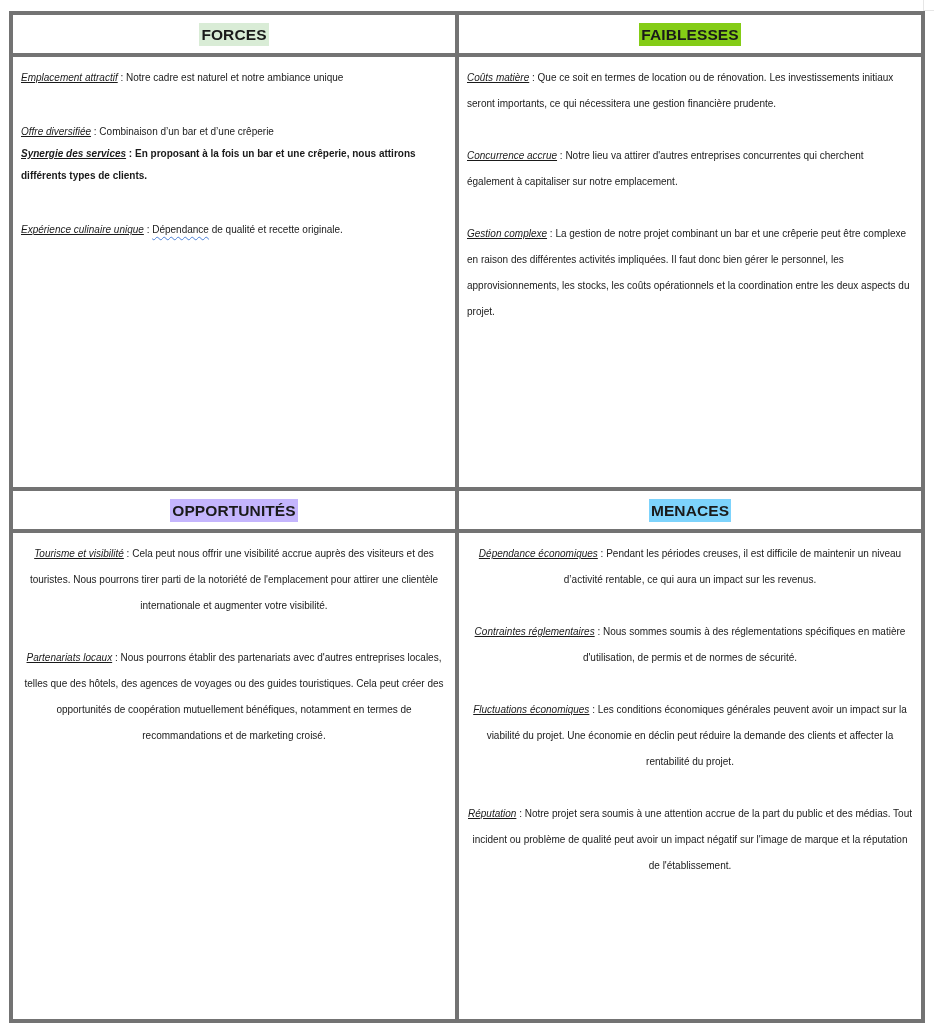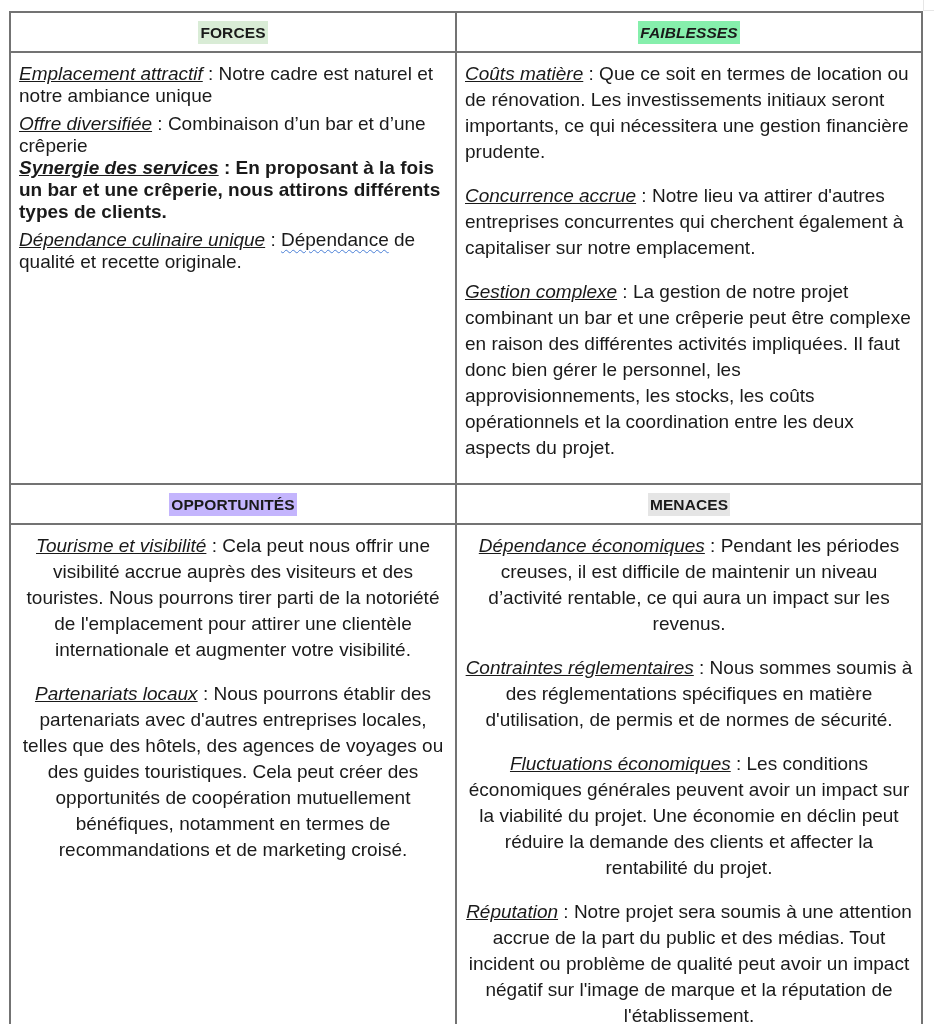--- a/index.html
+++ b/index.html
@@ -17,54 +17,54 @@
     }
     .swot-table {
       position: absolute;
       left: 9px;
       top: 11px;
       width: 912px;
       border-collapse: collapse;
       table-layout: fixed;
     }
     .swot-table td {
-      border: 2px solid #737373;
+      border: 4px solid #737373;
       vertical-align: top;
       padding: 0;
     }
     .col-left { width: 446px; }
     .col-right { width: 466px; }
     .header-cell {
       height: 38px;
       text-align: center;
       vertical-align: middle !important;
     }
     .header-label {
       display: inline-block;
       font-weight: bold;
       font-size: 15.5px;
       padding: 2px 2px;
       letter-spacing: 0.1px;
       line-height: 19px;
     }
     .body-cell {
       padding: 8px 8px 0 8px !important;
-      font-size: 19px;
+      font-size: 10px;
       line-height: 26px;
     }
     .row1 .body-cell { height: 420px; }
     .row2 .body-cell { height: 478px; text-align: center; }
     .item { margin: 0; }
-    .item + .item { margin-top: 18px; }
+    .item + .item { margin-top: 26px; }
     .term {
       font-style: italic;
       text-decoration: underline;
     }
     .forces-cell { line-height: 22px; padding-top: 10px !important; }
-    .forces-cell .item + .item { margin-top: 6px; }
+    .forces-cell .item + .item { margin-top: 32px; }
     .forces-cell .item.no-gap { margin-top: 0; font-weight: bold; }
     .spell {
       text-decoration: underline wavy #4a7fd6;
       text-decoration-thickness: 1px;
       text-underline-offset: 3px;
     }
     .corner-handle {
       position: absolute;
       right: 0;
       top: 0;
@@ -83,42 +83,42 @@
   <colgroup>
     <col class="col-left">
     <col class="col-right">
   </colgroup>
   <tbody>
       <tr>
     <td class="header-cell">
       <span class="header-label" style="background: rgb(217, 236, 214);">FORCES</span>
     </td>
     <td class="header-cell">
-      <span class="header-label" style="background: #86efac; font-style: italic;">FAIBLESSES</span>
+      <span class="header-label" style="background: #84cc16;">FAIBLESSES</span>
     </td>
   </tr>
   <tr class="row1">
     <td class="body-cell forces-cell">
       <p class="item"><span class="term">Emplacement attractif</span><span> : Notre cadre est naturel et notre ambiance unique</span></p>
       <p class="item"><span class="term">Offre diversifiée</span><span> : Combinaison d’un bar et d’une crêperie</span></p>
       <p class="item no-gap"><span class="term">Synergie des services</span><span> : En proposant à la fois un bar et une crêperie, nous attirons différents types de clients.</span></p>
-      <p class="item"><span class="term">Dépendance culinaire unique</span><span> : </span><span class="spell">Dépendance</span><span> de qualité et recette originale.</span></p>
+      <p class="item"><span class="term">Expérience culinaire unique</span><span> : </span><span class="spell">Dépendance</span><span> de qualité et recette originale.</span></p>
     </td>
     <td class="body-cell">
       <p class="item"><span class="term">Coûts matière</span><span> : Que ce soit en termes de location ou de rénovation. Les investissements initiaux seront importants, ce qui nécessitera une gestion financière prudente.</span></p>
       <p class="item"><span class="term">Concurrence accrue</span><span> : Notre lieu va attirer d'autres entreprises concurrentes qui cherchent également à capitaliser sur notre emplacement.</span></p>
       <p class="item"><span class="term">Gestion complexe</span><span> : La gestion de notre projet combinant un bar et une crêperie peut être complexe en raison des différentes activités impliquées. Il faut donc bien gérer le personnel, les approvisionnements, les stocks, les coûts opérationnels et la coordination entre les deux aspects du projet.</span></p>
     </td>
   </tr>
   <tr>
     <td class="header-cell">
       <span class="header-label" style="background: #c4b5fd;">OPPORTUNITÉS</span>
     </td>
     <td class="header-cell">
-      <span class="header-label" style="background: #e5e5e5;">MENACES</span>
+      <span class="header-label" style="background: #7dd3fc;">MENACES</span>
     </td>
   </tr>
   <tr class="row2">
     <td class="body-cell">
       <p class="item"><span class="term">Tourisme et visibilité</span><span> : Cela peut nous offrir une visibilité accrue auprès des visiteurs et des touristes. Nous pourrons tirer parti de la notoriété de l'emplacement pour attirer une clientèle internationale et augmenter votre visibilité.</span></p>
       <p class="item"><span class="term">Partenariats locaux</span><span> : Nous pourrons établir des partenariats avec d'autres entreprises locales, telles que des hôtels, des agences de voyages ou des guides touristiques. Cela peut créer des opportunités de coopération mutuellement bénéfiques, notamment en termes de recommandations et de marketing croisé.</span></p>
     </td>
     <td class="body-cell">
       <p class="item"><span class="term">Dépendance économiques</span><span> : Pendant les périodes creuses, il est difficile de maintenir un niveau d’activité rentable, ce qui aura un impact sur les revenus.</span></p>
       <p class="item"><span class="term">Contraintes réglementaires</span><span> : Nous sommes soumis à des réglementations spécifiques en matière d'utilisation, de permis et de normes de sécurité.</span></p>

